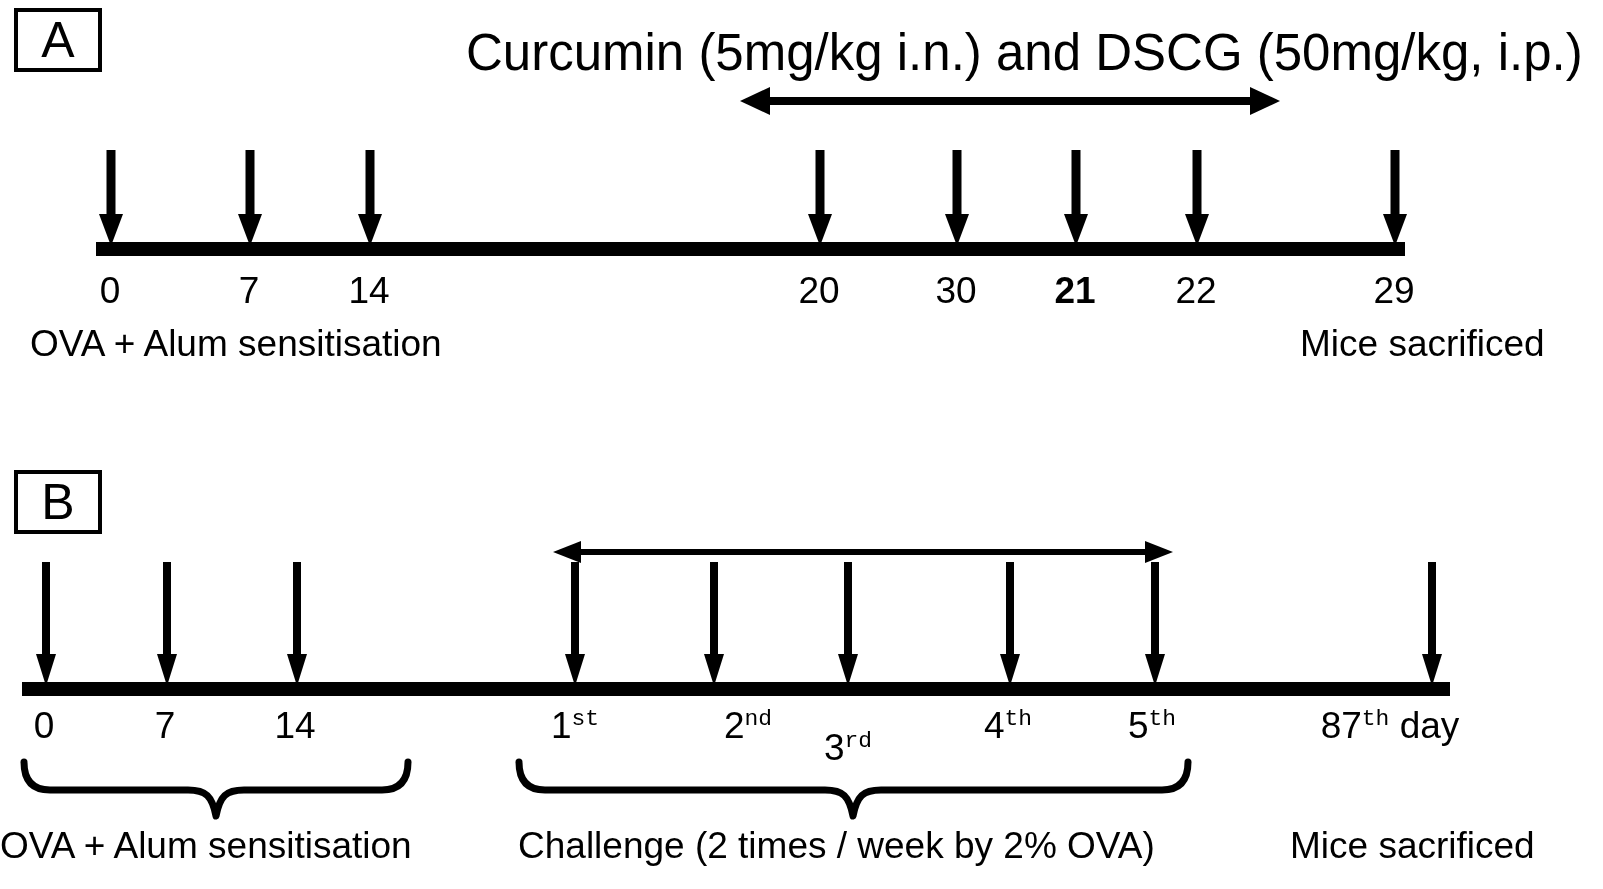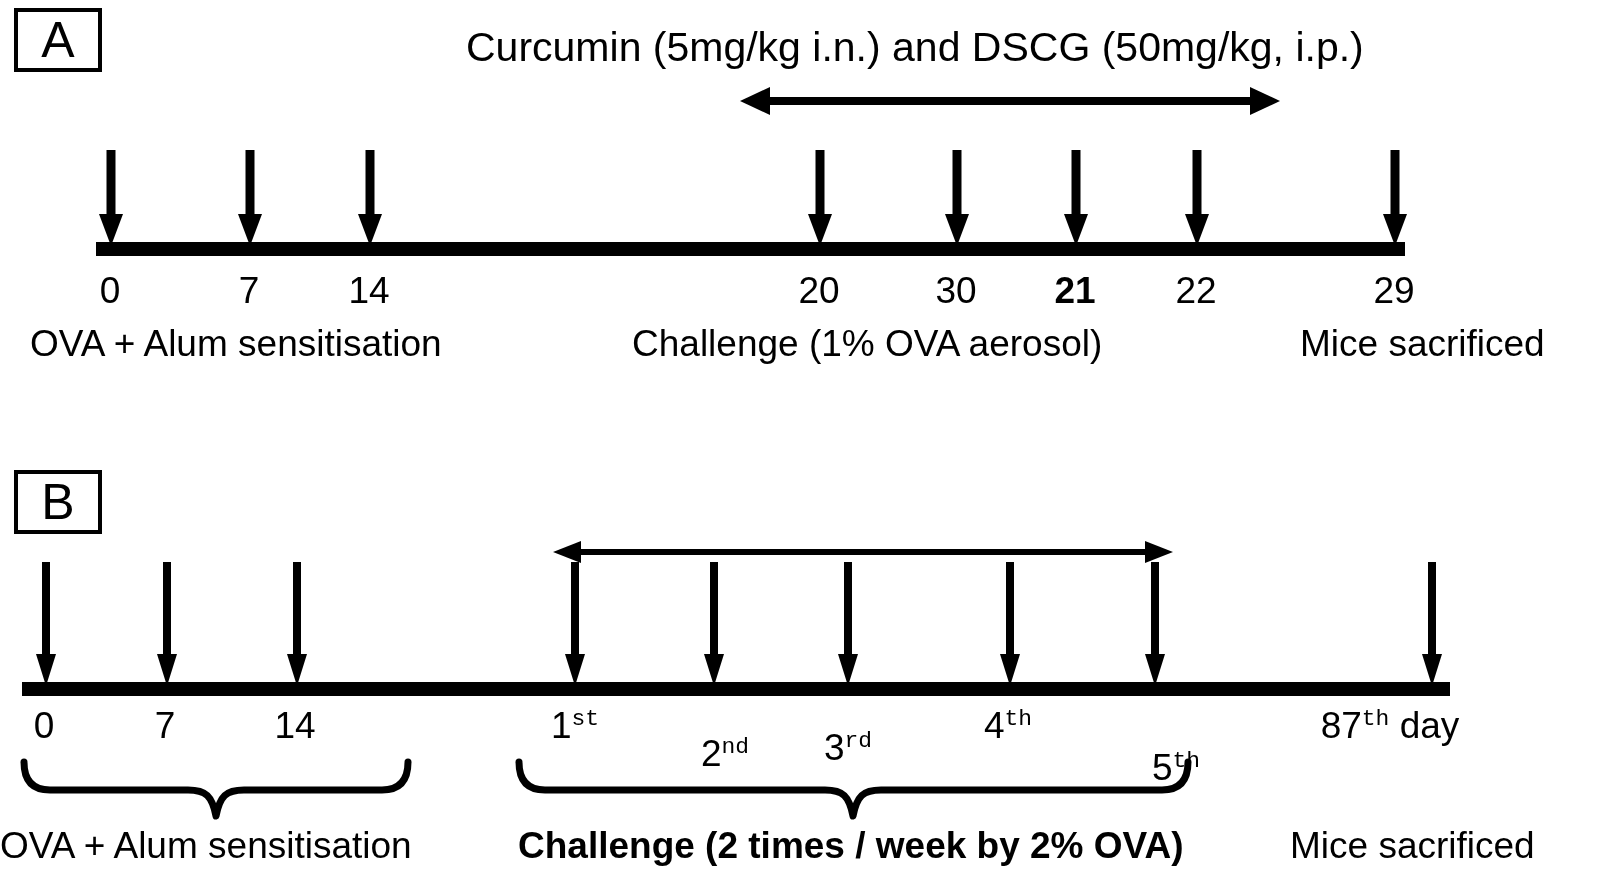--- a/index.html
+++ b/index.html
@@ -31,21 +31,21 @@
     font-size: 50px;
     line-height: 1;
     font-weight: 400;
     box-sizing: border-box;
   }
   .panel-a-letter { left: 14px; top: 8px; width: 88px; height: 64px; }
   .panel-b-letter { left: 14px; top: 470px; width: 88px; height: 64px; }
 
   .title-text {
     position: absolute;
-    font-size: 41px;
+    font-size: 51px;
     line-height: 1;
     white-space: nowrap;
   }
   .title-a { left: 466px; top: 27px; }
   .title-b { left: 280px; top: 483px; }
 
   .axis-bar {
     position: absolute;
     background: #000;
   }
@@ -145,21 +145,20 @@
   <div class="tick-label" style="left:110px; top:272px;">0</div>
   <div class="tick-label" style="left:249px; top:272px;">7</div>
   <div class="tick-label" style="left:369px; top:272px;">14</div>
   <div class="tick-label" style="left:819px; top:272px;">20</div>
   <div class="tick-label" style="left:956px; top:272px;">30</div>
   <div class="tick-label" style="left:1075px; top:272px;font-weight:bold;">21</div>
   <div class="tick-label" style="left:1196px; top:272px;">22</div>
   <div class="tick-label" style="left:1394px; top:272px;">29</div>
 
   <div class="caption" style="left:30px;   top:325px;">OVA + Alum sensitisation</div>
-  <div class="caption" style="left:632px;  top:325px;">Challenge (1% OVA aerosol)</div>
   <div class="caption" style="left:1300px; top:325px;">Mice sacrificed</div>
 
   <div class="panel-letter panel-b-letter">B</div>
 
 
   <div class="h-arrow" style="left:553px; top:538px;">
     <svg width="620" height="28" viewBox="0 0 620 28">
       <line x1="20" y1="14" x2="600" y2="14" stroke="#000" stroke-width="6"></line>
       <polygon points="0,14 28,3 28,25" fill="#000"></polygon>
       <polygon points="620,14 592,3 592,25" fill="#000"></polygon>
@@ -223,44 +222,44 @@
     </svg>
   </div>
 
   <div class="tick-label" style="left:44px;  top:707px;">0</div>
   <div class="tick-label" style="left:165px; top:707px;">7</div>
   <div class="tick-label" style="left:295px; top:707px;">14</div>
 
   <div class="tick-label" style="left:575px; top:707px;">
     <span>1</span><sup>st</sup>
   </div>
-  <div class="tick-label" style="left:725px; top:707px;margin-top:28px;">
+  <div class="tick-label" style="left:748px; top:707px;">
     <span>2</span><sup>nd</sup>
   </div>
   <div class="tick-label" style="left:848px; top:729px;">
     <span>3</span><sup>rd</sup>
   </div>
   <div class="tick-label" style="left:1008px; top:707px;">
     <span>4</span><sup>th</sup>
   </div>
-  <div class="tick-label" style="left:1176px; top:707px;margin-top:42px;">
+  <div class="tick-label" style="left:1152px; top:707px;">
     <span>5</span><sup>th</sup>
   </div>
   <div class="tick-label" style="left:1390px; top:707px;">
     <span>87</span><sup>th</sup><span> day</span>
   </div>
 
   <div class="brace" style="left:20px; top:760px;">
     <svg width="392" height="60" viewBox="0 0 392 60">
       <path d="M4,2 C4,22 14,30 30,30 L168,30 C186,30 192,36 196,56 C200,36 206,30 224,30 L362,30 C378,30 388,22 388,2" fill="none" stroke="#000" stroke-width="7" stroke-linecap="round" stroke-linejoin="round"></path>
     </svg>
   </div>
   <div class="brace" style="left:515px; top:760px;">
     <svg width="677" height="60" viewBox="0 0 677 60">
       <path d="M4,2 C4,22 14,30 30,30 L310,30 C328,30 334,36 338,56 C342,36 348,30 366,30 L647,30 C663,30 673,22 673,2" fill="none" stroke="#000" stroke-width="7" stroke-linecap="round" stroke-linejoin="round"></path>
     </svg>
   </div>
 
   <div class="caption" style="left:0px;    top:827px;">OVA + Alum sensitisation</div>
-  <div class="caption" style="left:518px;  top:827px;font-weight:bold;">Challenge (2 times / week by 2% OVA)</div>
+  <div class="caption" style="left:518px;  top:827px;">Challenge (2 times / week by 2% OVA)</div>
   <div class="caption" style="left:1290px; top:827px;">Mice sacrificed</div>
 
 </div>
 
 </body></html>

